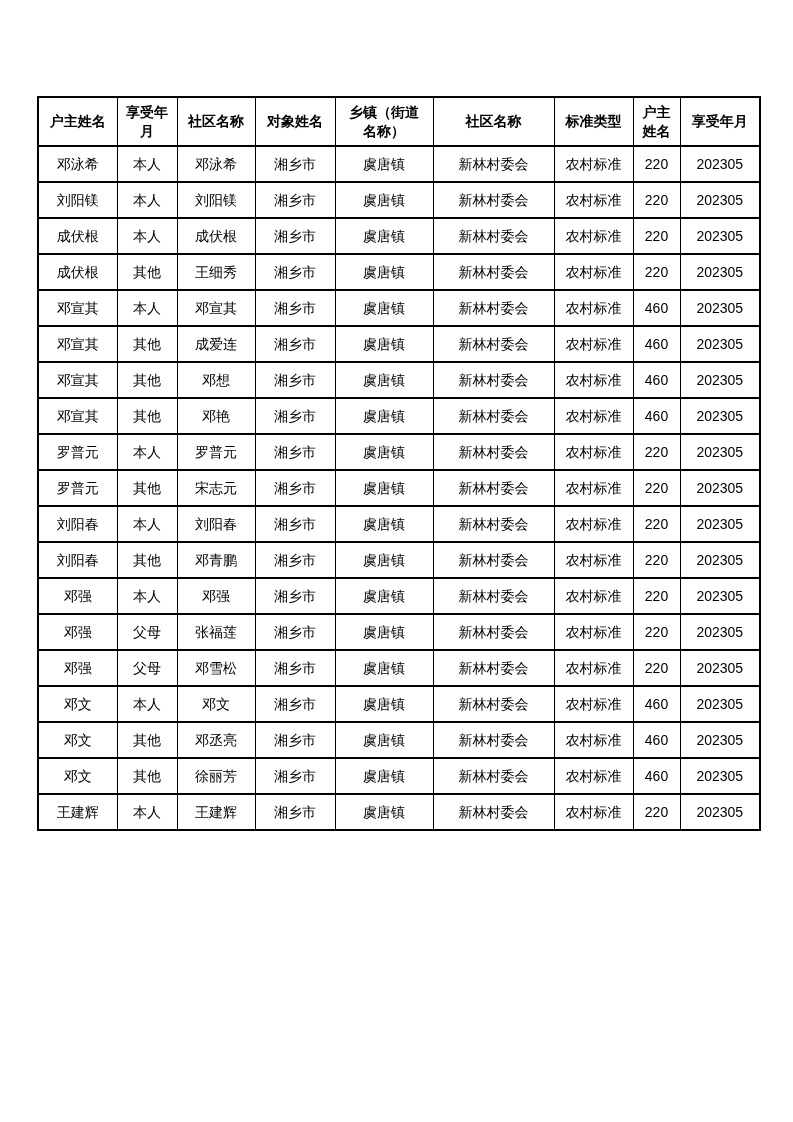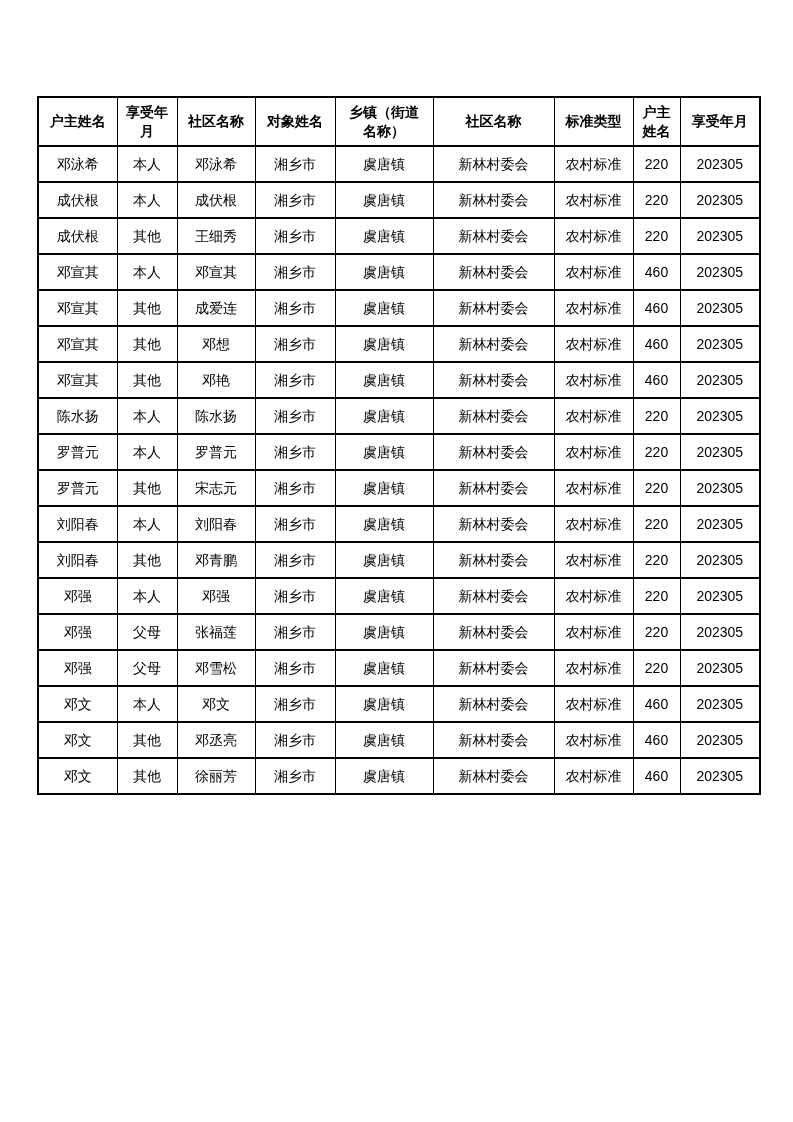--- a/index.html
+++ b/index.html
@@ -96,20 +96,31 @@
           <td>本人</td>
           <td>邓泳希</td>
           <td>湘乡市</td>
           <td>虞唐镇</td>
           <td>新林村委会</td>
           <td>农村标准</td>
           <td>220</td>
           <td>202305</td>
         </tr>
         <tr>
+          <td>刘阳镁</td>
+          <td>本人</td>
+          <td>刘阳镁</td>
+          <td>湘乡市</td>
+          <td>虞唐镇</td>
+          <td>新林村委会</td>
+          <td>农村标准</td>
+          <td>220</td>
+          <td>202305</td>
+        </tr>
+        <tr>
           <td>成伏根</td>
           <td>本人</td>
           <td>成伏根</td>
           <td>湘乡市</td>
           <td>虞唐镇</td>
           <td>新林村委会</td>
           <td>农村标准</td>
           <td>220</td>
           <td>202305</td>
         </tr>
@@ -159,31 +170,20 @@
         </tr>
         <tr>
           <td>邓宣其</td>
           <td>其他</td>
           <td>邓艳</td>
           <td>湘乡市</td>
           <td>虞唐镇</td>
           <td>新林村委会</td>
           <td>农村标准</td>
           <td>460</td>
-          <td>202305</td>
-        </tr>
-        <tr>
-          <td>陈水扬</td>
-          <td>本人</td>
-          <td>陈水扬</td>
-          <td>湘乡市</td>
-          <td>虞唐镇</td>
-          <td>新林村委会</td>
-          <td>农村标准</td>
-          <td>220</td>
           <td>202305</td>
         </tr>
         <tr>
           <td>罗普元</td>
           <td>本人</td>
           <td>罗普元</td>
           <td>湘乡市</td>
           <td>虞唐镇</td>
           <td>新林村委会</td>
           <td>农村标准</td>
@@ -280,17 +280,28 @@
         </tr>
         <tr>
           <td>邓文</td>
           <td>其他</td>
           <td>徐丽芳</td>
           <td>湘乡市</td>
           <td>虞唐镇</td>
           <td>新林村委会</td>
           <td>农村标准</td>
           <td>460</td>
+          <td>202305</td>
+        </tr>
+        <tr>
+          <td>王建辉</td>
+          <td>本人</td>
+          <td>王建辉</td>
+          <td>湘乡市</td>
+          <td>虞唐镇</td>
+          <td>新林村委会</td>
+          <td>农村标准</td>
+          <td>220</td>
           <td>202305</td>
         </tr>
       </tbody>
   </table>
 </div>
 
 </body></html>

